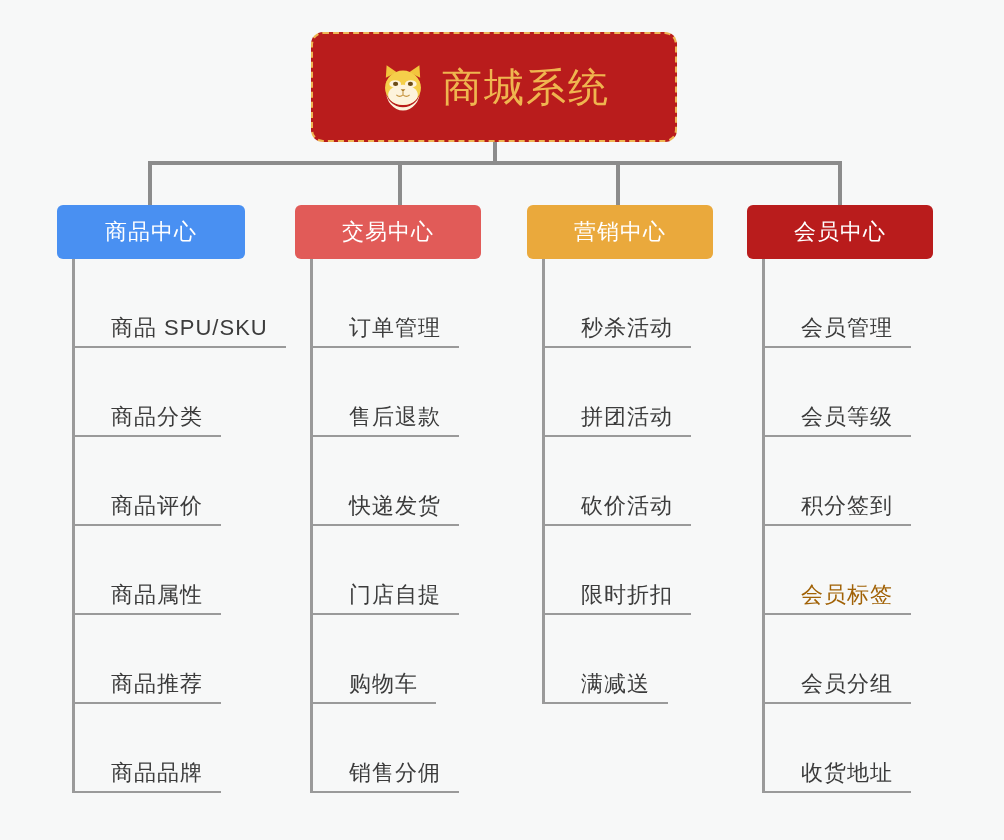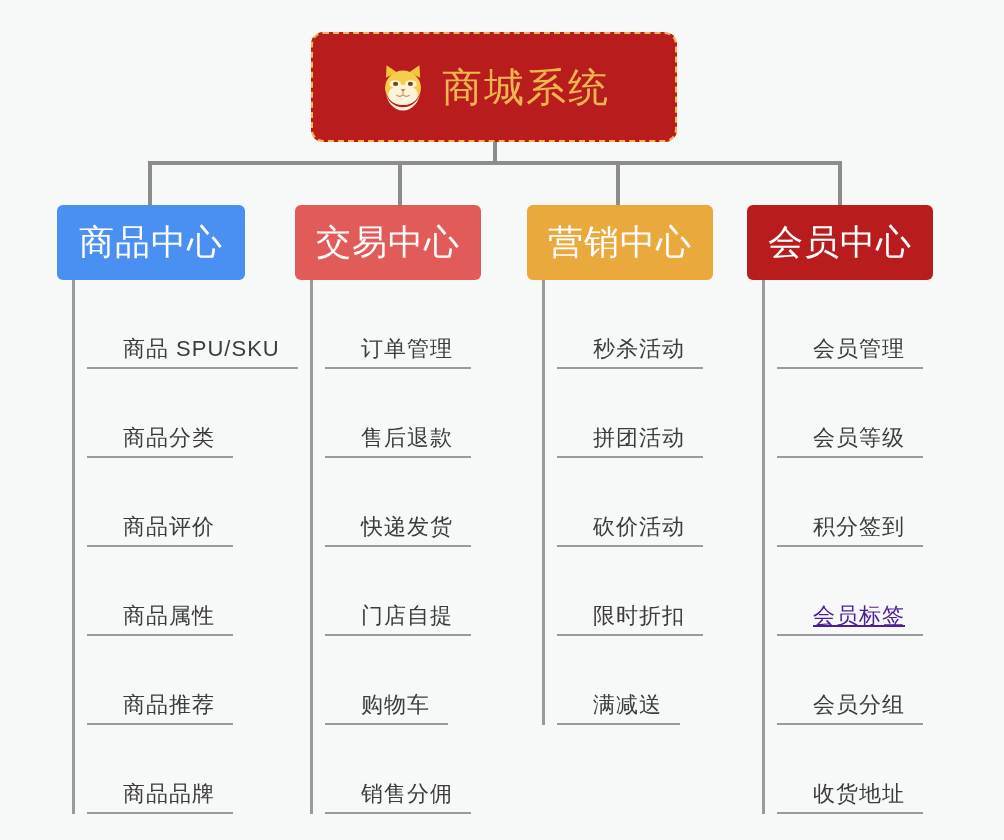--- a/index.html
+++ b/index.html
@@ -79,36 +79,36 @@
   .column {
     position: absolute;
     top: 205px;
   }
   .col-0 { left: 57px;  width: 188px; }
   .col-1 { left: 295px; width: 186px; }
   .col-2 { left: 527px; width: 186px; }
   .col-3 { left: 747px; width: 186px; }
 
   .cat-box {
-    height: 75px;
+    height: 54px;
     border-radius: 6px;
     display: flex;
     align-items: center;
     justify-content: center;
     color: #ffffff;
-    font-size: 35px;
+    font-size: 22px;
     letter-spacing: 1px;
     white-space: nowrap;
   }
 
   
   .sub-list {
     position: relative;
     margin-left: 15px;
-    padding-left: 12px;
+    padding-left: 0;
     border-left: 3px solid #9a9a9a;
   }
   .sub-item {
     position: relative;
     height: 89px;
     display: flex;
     align-items: flex-end;
     box-sizing: border-box;
   }
   .sub-label-wrap {
@@ -258,21 +258,21 @@
       <div class="sub-item">
           <span class="sub-label-wrap" style="border-bottom-color: rgb(154, 154, 154);"><span class="sub-label" style="color: rgb(60, 60, 60);">会员管理</span></span>
         </div>
       <div class="sub-item">
           <span class="sub-label-wrap" style="border-bottom-color: rgb(154, 154, 154);"><span class="sub-label" style="color: rgb(60, 60, 60);">会员等级</span></span>
         </div>
       <div class="sub-item">
           <span class="sub-label-wrap" style="border-bottom-color: rgb(154, 154, 154);"><span class="sub-label" style="color: rgb(60, 60, 60);">积分签到</span></span>
         </div>
       <div class="sub-item">
-          <span class="sub-label-wrap" style="border-bottom-color: rgb(154, 154, 154);"><span class="sub-label" style="color: #4c1d95; text-decoration: underline;">会员标签</span></span>
+          <span class="sub-label-wrap" style="border-bottom-color: rgb(154, 154, 154);"><span class="sub-label" style="color: #a16207;">会员标签</span></span>
         </div>
       <div class="sub-item">
           <span class="sub-label-wrap" style="border-bottom-color: rgb(154, 154, 154);"><span class="sub-label" style="color: rgb(60, 60, 60);">会员分组</span></span>
         </div>
       <div class="sub-item">
           <span class="sub-label-wrap" style="border-bottom-color: rgb(154, 154, 154);"><span class="sub-label" style="color: rgb(60, 60, 60);">收货地址</span></span>
         </div>
     </div>
   </div>
 

